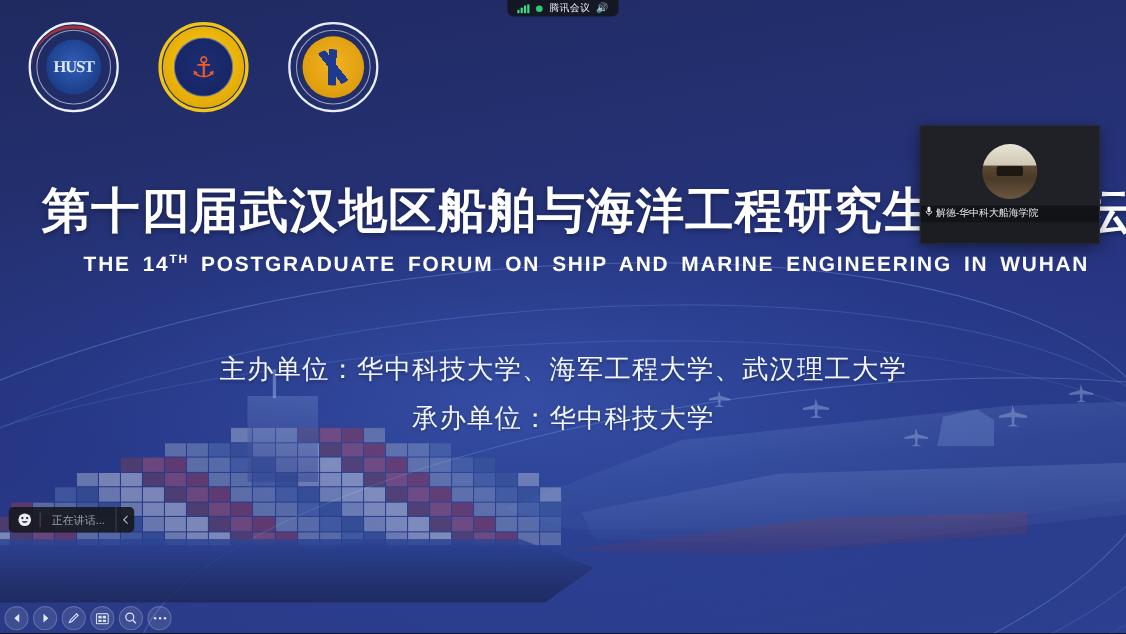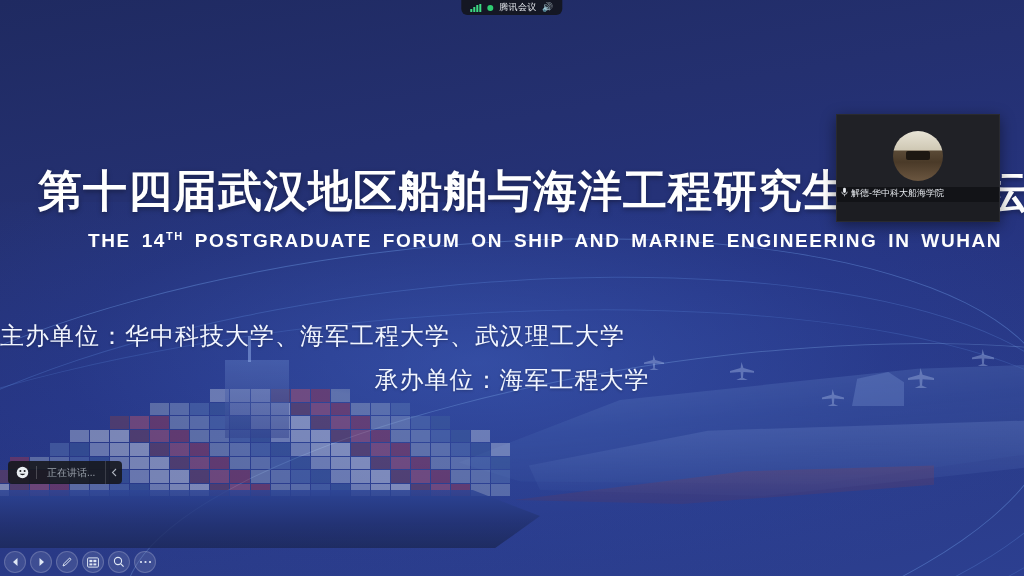--- a/index.html
+++ b/index.html
@@ -163,31 +163,31 @@
 
   
   .slide-title {
     position: absolute; left: 38px; top: 162px;
     font-size: 44px; font-weight: bold; color: #ffffff;
     letter-spacing: 1px; white-space: nowrap;
     text-shadow: 0 2px 5px rgba(0,0,0,0.35);
     font-family: "DejaVu Sans", "Liberation Sans", sans-serif;
   }
   .slide-subtitle {
-    position: absolute; left: 88px; top: 230px;
+    position: absolute; left: 76px; top: 230px;
     font-size: 19px; font-weight: bold; color: #ffffff;
     letter-spacing: 1.6px; white-space: nowrap;
     word-spacing: 4px;
     text-align: right;
   }
   .slide-subtitle sup { font-size: 11px; vertical-align: super; }
 
   .org-line1 {
     position: absolute; left: 0; right: 0; top: 320px;
-    text-align: left; color: #f2f6ff; font-size: 24px;
+    text-align: center; color: #f2f6ff; font-size: 24px;
     letter-spacing: 1px;
     text-shadow: 0 1px 3px rgba(0,0,0,0.3);
     font-family: "DejaVu Sans", "Liberation Sans", sans-serif;
   }
   .org-line2 {
     position: absolute; left: 0; right: 0; top: 364px;
     text-align: center; color: #f2f6ff; font-size: 24px;
     letter-spacing: 1px;
     text-shadow: 0 1px 3px rgba(0,0,0,0.3);
     font-family: "DejaVu Sans", "Liberation Sans", sans-serif;
@@ -566,27 +566,47 @@
         <i style="background: rgb(192, 86, 106); opacity: 0.85;"></i>
         <i style="background: rgb(163, 58, 78); opacity: 0.85;"></i>
         <i style="background: rgb(154, 169, 198); opacity: 0.85;"></i>
         <i style="background: rgb(143, 162, 200); opacity: 0.85;"></i>
       </div>
     <div class="superstructure"></div>
     <div class="mast"></div>
     <div class="hull-left"></div>
   </div>
 
+  <div class="logos">
+    <div class="logo logo-hust">
+      <div class="ring"></div>
+        <div class="ring2"></div>
+        <div class="arcs"></div>
+      <div class="core">HUST</div>
+    </div>
+    <div class="logo logo-navy">
+      <div class="core"></div>
+      <div class="inner"></div>
+      <div class="anchor">⚓</div>
+      <div class="ring"></div>
+    </div>
+    <div class="logo logo-whut">
+      <div class="ring"></div>
+        <div class="ring2"></div>
+      <div class="core"></div>
+      <div class="swirl"></div>
+    </div>
+  </div>
 
   <div class="slide-title">第十四届武汉地区船舶与海洋工程研究生学术论坛</div>
 
   <div class="slide-subtitle"><span>THE 14</span><sup>TH</sup><span> POSTGRADUATE FORUM ON SHIP AND MARINE ENGINEERING IN  WUHAN</span></div>
 
   <div class="org-line1">主办单位：华中科技大学、海军工程大学、武汉理工大学</div>
-  <div class="org-line2">承办单位：海军工程大学</div>
+  <div class="org-line2">承办单位：华中科技大学</div>
 
 
   <div class="status-bar">
     <span class="sig">
         <i></i>
         <i></i>
         <i></i>
         <i></i>
       </span>
     <span class="dot-green"></span>

